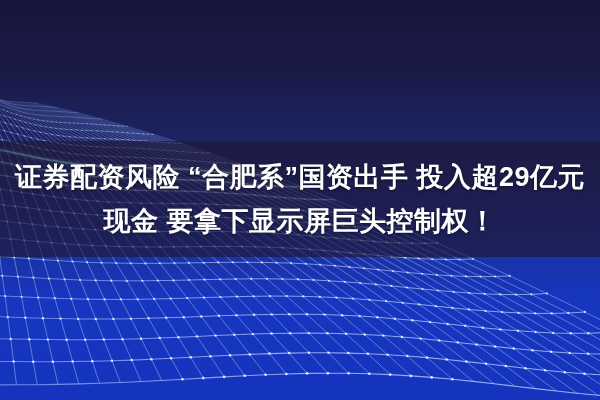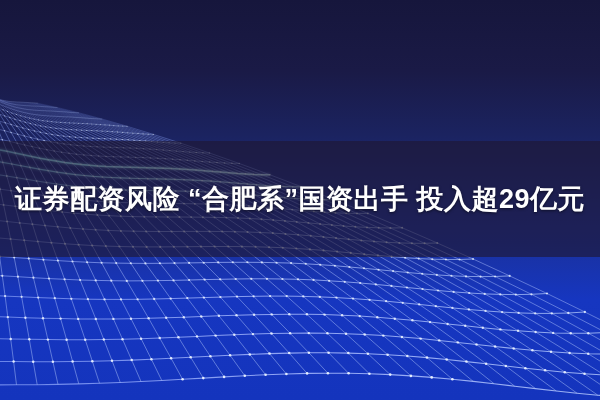--- a/index.html
+++ b/index.html
@@ -808,15 +808,16 @@
         <circle cx="410.9" cy="375.9" r="1.30" fill="#eaf2ff" opacity="0.95"></circle>
         <circle cx="431.7" cy="377.4" r="1.30" fill="#eaf2ff" opacity="0.95"></circle>
         <circle cx="452.4" cy="379.3" r="1.30" fill="#eaf2ff" opacity="0.95"></circle>
       </g>
   </svg>
 
   <div class="text-scrim"></div>
 
   <div class="headline">
     <div class="headline-line">证券配资风险 “合肥系”国资出手 投入超29亿元</div>
+    <div class="headline-line">现金 要拿下显示屏巨头控制权！</div>
   </div>
 
 </div>
 
 </body></html>

